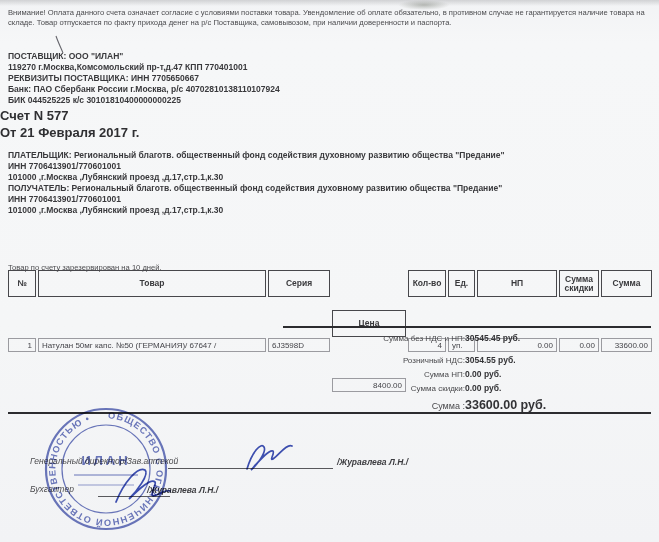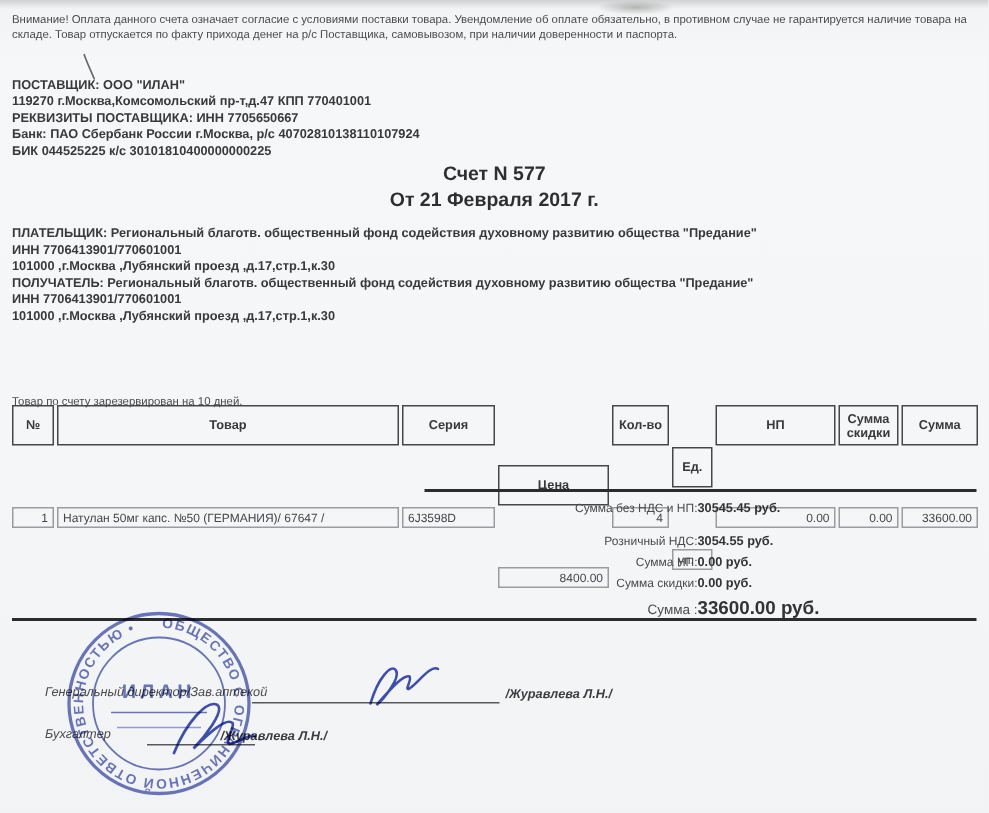--- a/index.html
+++ b/index.html
@@ -16,37 +16,37 @@
   .abs{position:absolute;}
   .nowrap{white-space:nowrap;}
   
   #top-shade{left:0;top:0;width:659px;height:6px;
     background:linear-gradient(180deg,rgba(90,90,95,.22),rgba(90,90,95,0));}
   #top-smudge{left:398px;top:0;width:52px;height:10px;border-radius:50%;
     background:radial-gradient(ellipse at center,rgba(110,115,105,.45),rgba(110,115,105,0) 70%);}
   
   #notice{left:8px;top:8px;width:645px;font-size:7.6px;line-height:10px;color:#4b4b4e;}
   #supplier{left:8px;top:51px;font-size:8.5px;line-height:11px;font-weight:bold;color:#39393c;}
-  #doc-title{left:0;top:108px;width:659px;text-align:center;font-weight:bold;
+  #doc-title{left:0;top:108px;width:659px;font-weight:bold;
     font-size:13px;line-height:16.5px;color:#2f2f32;}
   #parties{left:8px;top:150px;font-size:8.5px;line-height:11px;font-weight:bold;color:#39393c;}
   #reserve-note{left:8px;top:263px;font-size:7.6px;color:#4b4b4e;}
   
   #items-table{left:8px;top:270px;width:648px;}
   .hrow{display:flex;gap:2px;}
   .hcell{box-sizing:border-box;border:1.5px solid #47474b;height:27px;
     display:flex;align-items:center;justify-content:center;text-align:center;
     font-size:8.5px;font-weight:bold;line-height:9px;color:#39393c;}
   .rrow{display:flex;gap:2px;margin-top:1px;}
   .rcell{box-sizing:border-box;border:1px solid #9b9ba0;height:14px;
     display:flex;align-items:center;font-size:8px;color:#45454a;
     padding:0 3px;overflow:hidden;}
   .num{justify-content:flex-end;}
   .c-no{width:28px;}  .c-tov{width:228px;} .c-ser{width:62px;} .c-cena{width:74px;margin-top:40px;}
-  .c-kol{width:38px;} .c-ed{width:27px;margin-top:28px;}   .c-np{width:80px;}  .c-skid{width:40px;}
+  .c-kol{width:38px;} .c-ed{width:27px;}   .c-np{width:80px;}  .c-skid{width:40px;}
   .c-sum{width:51px;}
   .tovar-flex{justify-content:flex-start;}
   
   #totals{left:283px;top:326px;width:368px;border-top:2px solid #2c2c2f;}
   .trow{display:flex;align-items:baseline;}
   .tlabel{width:182px;text-align:right;font-size:8px;color:#4b4b4e;}
   .tval{width:118px;text-align:left;font-size:8.5px;font-weight:bold;color:#333336;}
   .trow.grand .tlabel{font-size:9px;}
   .trow.grand .tval{font-size:12.5px;}
   

